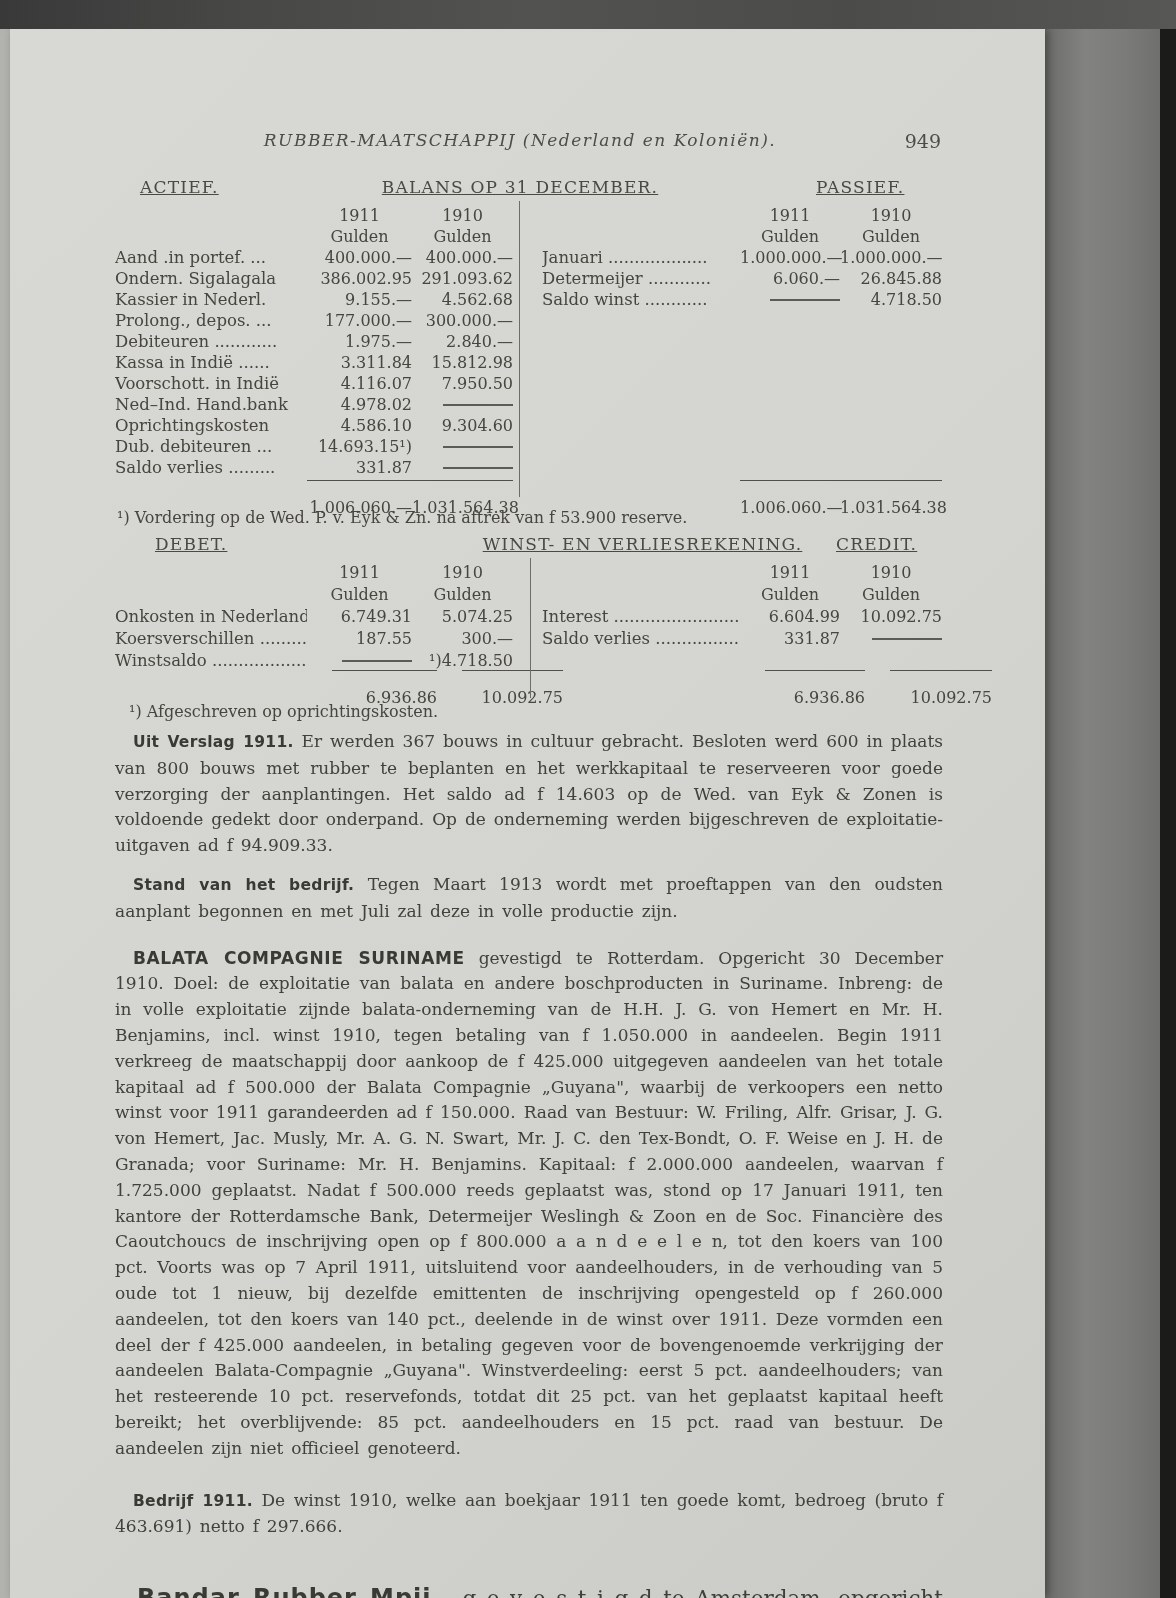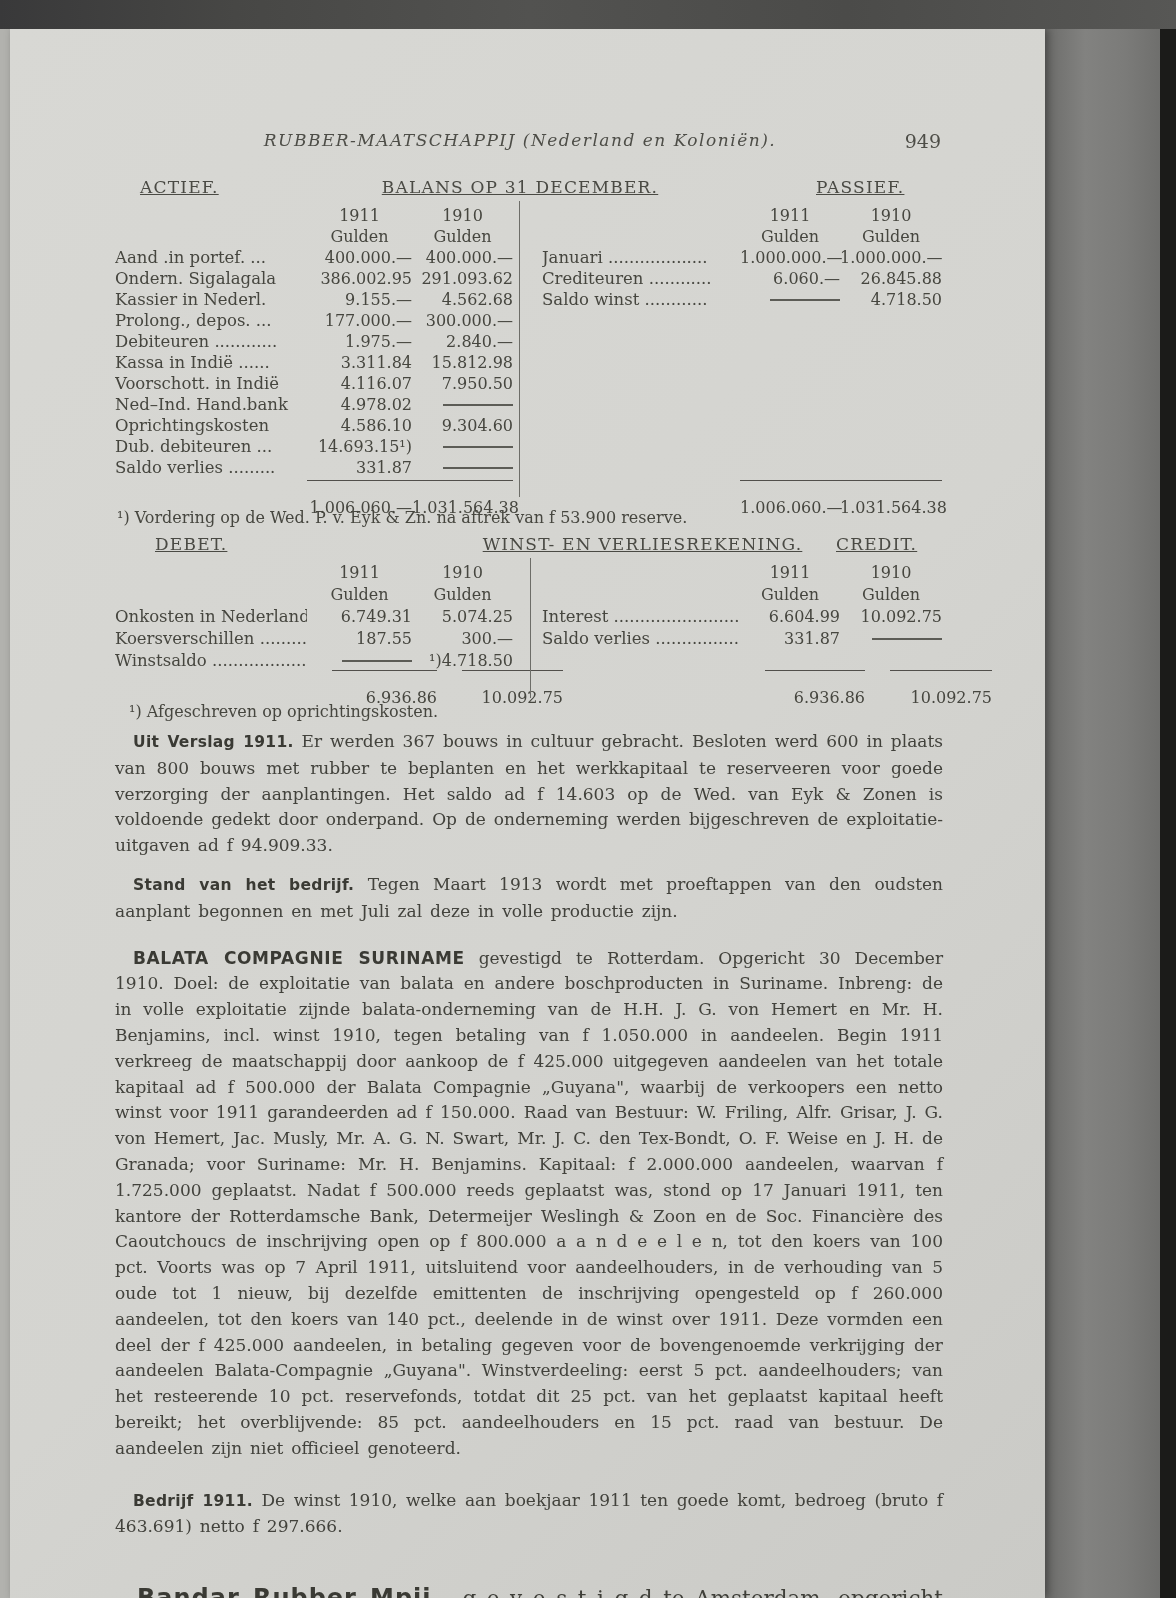--- a/index.html
+++ b/index.html
@@ -208,21 +208,21 @@
           </div>
           <div>
 
               <div class="trow">
                 <div class="c lbl">Januari ...................</div>
                 <div class="c num">1.000.000.—</div>
                 <div class="c num">1.000.000.—</div>
               </div>
 
               <div class="trow">
-                <div class="c lbl">Crediteuren ............</div>
+                <div class="c lbl">Determeijer ............</div>
                 <div class="c num">6.060.—</div>
                 <div class="c num">26.845.88</div>
               </div>
 
               <div class="trow">
                 <div class="c lbl">Saldo winst ............</div>
                 <div class="c num"><span class="dashline"></span></div>
                 <div class="c num">4.718.50</div>
               </div>
             </div>

